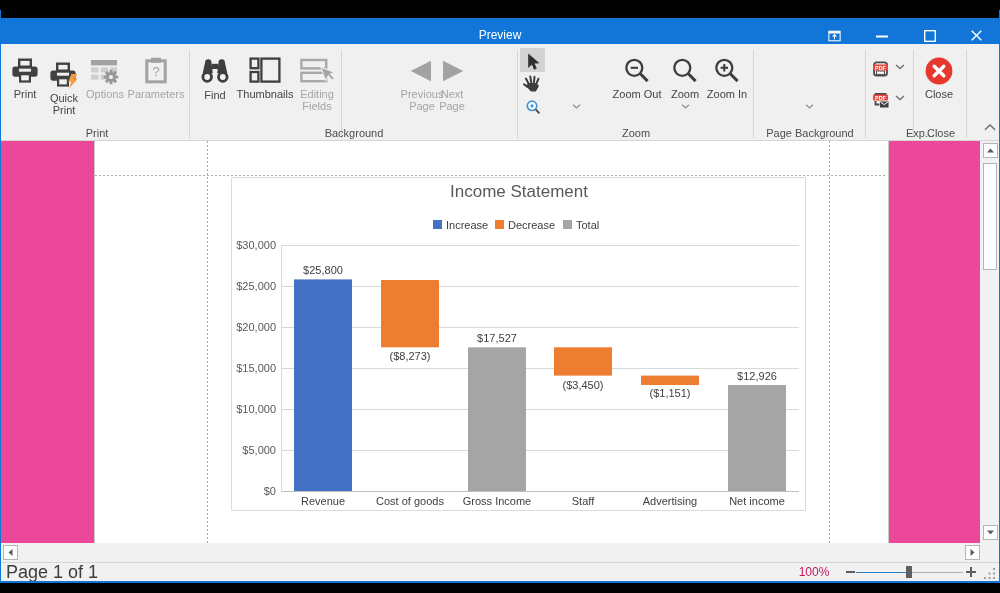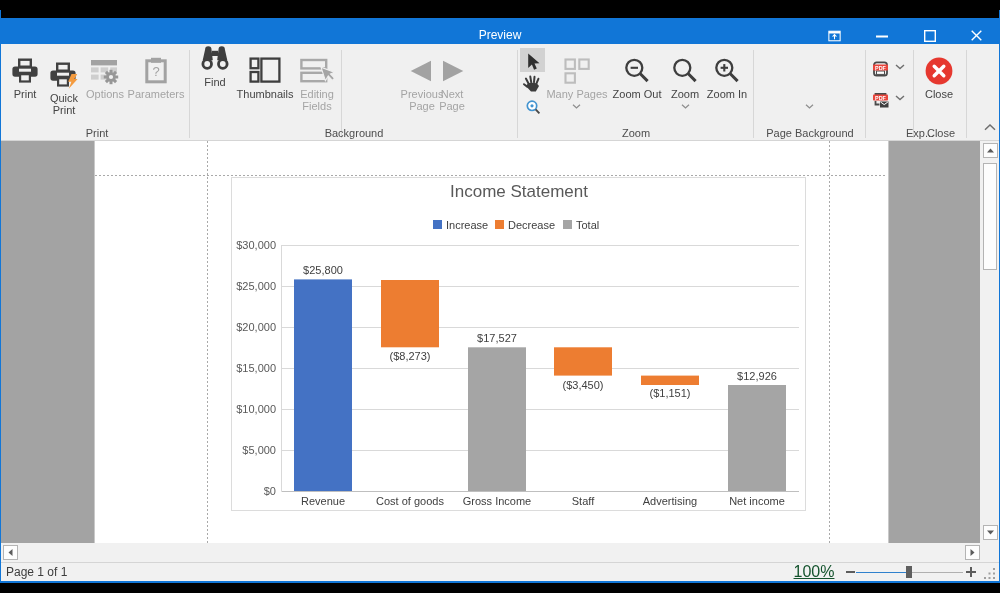--- a/index.html
+++ b/index.html
@@ -2,21 +2,21 @@
 <html><head>
 <meta charset="utf-8">
 <style>
   html,body{margin:0;padding:0;width:1000px;height:593px;background:#000;overflow:hidden;
     font-family:"Liberation Sans",sans-serif;}
   .abs{position:absolute;}
   #title{left:0;top:10px;width:1000px;height:34px;background:#1176d7;margin-top:8px;}
   #title .cap{left:0;top:0;width:1000px;height:34px;line-height:34px;text-align:center;
     color:#fff;font-size:12px;}
   #ribbon{left:1px;top:44px;width:998px;height:96px;background:#f0f0f0;border-bottom:1px solid #d5d5d5;}
-  #doc{left:1px;top:141px;width:998px;height:402px;background:#a3a3a3;}
+  #doc{left:1px;top:141px;width:998px;height:402px;background:#ec4899;}
   #page{left:93px;top:0;width:793px;height:402px;background:#fff;border-left:1px solid #c9c9c9;border-right:1px solid #c9c9c9;}
   #hsb{left:1px;top:543px;width:998px;height:19px;background:#f1f1f1;}
   #status{left:1px;top:562px;width:998px;height:19px;background:#f1f1f1;border-top:1px solid #d5d5d5;box-sizing:border-box;}
   #bleft{left:0;top:10px;width:1px;height:573px;background:#1176d7;}
   #bright{left:999px;top:10px;width:1px;height:573px;background:#1176d7;}
   #bbot{left:0;top:581px;width:1000px;height:2px;background:#1176d7;}
   .sep{position:absolute;top:6px;width:1px;height:88px;background:#d7d7d7;}
   .btn{position:absolute;text-align:center;font-size:11px;color:#444;line-height:12px;}
   .btn .ic{display:block;margin:0 auto 3px auto;}
   .gray{color:#a4a4a4;}
@@ -94,21 +94,21 @@
         </g>
       </svg>Options</div>
 
   <div class="btn gray" style="left:124px;top:13px;width:62px">
     <svg class="ic" width="28" height="28" viewBox="0 0 28 28">
         <rect x="4.8" y="3.8" width="18.4" height="21" fill="none" stroke="#a2a2a2" stroke-width="3"></rect>
         <rect x="9" y="0.8" width="10" height="5" fill="#a2a2a2"></rect>
         <text x="14" y="19" font-size="13" fill="#a2a2a2" text-anchor="middle" font-family="Liberation Sans">?</text>
       </svg>Parameters</div>
 
-  <div class="btn" style="left:192px;top:1px;width:44px">
+  <div class="btn" style="left:192px;top:14px;width:44px">
     <svg class="ic" width="28" height="28" viewBox="0 0 28 28">
         <path d="M4.1 4.4 a3.2 3.2 0 0 1 6.4 0 L11.8 15.2 H1.7 Z" fill="#3e3e3e"></path>
         <path d="M17.5 4.4 a3.2 3.2 0 0 1 6.4 0 L26.3 15.2 H16.2 Z" fill="#3e3e3e"></path>
         <rect x="11" y="5.8" width="6" height="5.2" fill="#3e3e3e"></rect>
         <circle cx="6.2" cy="19" r="4.3" fill="#f0f0f0" stroke="#3e3e3e" stroke-width="2.8"></circle>
         <circle cx="21.8" cy="19" r="4.3" fill="#f0f0f0" stroke="#3e3e3e" stroke-width="2.8"></circle>
       </svg>Find</div>
 
   <div class="btn" style="left:233px;top:13px;width:62px">
     <svg class="ic" width="32" height="28" viewBox="0 0 32 28">
@@ -155,28 +155,20 @@
         <line x1="5.2" y1="12.6" x2="2" y2="10.2"></line>
       </g>
       <path d="M5.6 9.4 C7.2 8.4 13.2 8.4 15 9.4 L17 12 L13.8 17.4 L9 17.4 L4.2 12.6 Z" fill="#3c3c3c"></path>
     </svg>
   <svg class="abs" style="left:524px;top:55px" width="17" height="17" viewBox="0 0 17 17">
       <circle cx="7" cy="6.8" r="4.7" fill="#fff" stroke="#4394d0" stroke-width="1.7"></circle>
       <circle cx="7" cy="6.8" r="1.6" fill="#4394d0"></circle>
       <line x1="10.6" y1="10.4" x2="14.4" y2="14.4" stroke="#4a4a4a" stroke-width="1.9"></line>
     </svg>
 
-  <div class="btn gray" style="left:544px;top:13px;width:64px;white-space:nowrap">
-    <svg class="ic" width="28" height="28" viewBox="0 0 28 28">
-        <g fill="none" stroke="#bdbdbd" stroke-width="2.1">
-          <rect x="2.5" y="2.5" width="9.4" height="9.4"></rect>
-          <rect x="16.3" y="2.5" width="9.4" height="9.4"></rect>
-          <rect x="2.5" y="16.3" width="9.4" height="9.4"></rect>
-        </g>
-      </svg>Many Pages</div>
 
   <div class="btn" style="left:606px;top:13px;width:60px">
     <svg class="ic" width="28" height="28" viewBox="0 0 28 28">
         <circle cx="11.3" cy="10.8" r="8" fill="none" stroke="#3e3e3e" stroke-width="2.3"></circle>
         <line x1="17.3" y1="16.8" x2="24.6" y2="24.1" stroke="#3e3e3e" stroke-width="3"></line>
         <line x1="7.6" y1="10.8" x2="15" y2="10.8" stroke="#3e3e3e" stroke-width="2.1"></line>
       </svg>Zoom Out</div>
 
   <div class="btn" style="left:664px;top:13px;width:40px">
     <svg class="ic" width="28" height="28" viewBox="0 0 28 28">
@@ -319,22 +311,22 @@
         <polygon points="0.5,3.5 4.5,0 4.5,7" fill="#5c5c5c"></polygon>
       </svg>
   </div>
   <div class="abs" style="left:964px;top:2px;width:13px;height:13px;background:#fdfdfd;border:1px solid #b4b4b4;">
     <svg class="abs" style="left:4px;top:3px" width="5" height="7" viewBox="0 0 5 7">
         <polygon points="4.5,3.5 0.5,0 0.5,7" fill="#5c5c5c"></polygon>
       </svg>
   </div>
 </div>
 <div class="abs" id="status">
-  <div class="abs" style="left:5px;top:0;height:18px;line-height:18px;font-size:12px;color:#3d3d3d;text-align:right;">Page 1 of 1</div>
-  <div class="abs" style="left:786px;top:0;width:54px;height:18px;line-height:18px;font-size:16px;color:#14532d;text-align:center;text-decoration:underline;">100%</div>
+  <div class="abs" style="left:5px;top:0;height:18px;line-height:18px;font-size:18px;color:#3d3d3d;text-align:right;">Page 1 of 1</div>
+  <div class="abs" style="left:786px;top:0;width:54px;height:18px;line-height:18px;font-size:12px;color:#be185d;text-align:center;">100%</div>
   <div class="abs" style="left:845px;top:8px;width:9px;height:2px;background:#5c5c5c;"></div>
   <div class="abs" style="left:855px;top:8.5px;width:52px;height:1.5px;background:#2f81cd;"></div>
   <div class="abs" style="left:907px;top:8.5px;width:55px;height:1.5px;background:#b0b0b0;"></div>
   <div class="abs" style="left:905px;top:3px;width:6px;height:12px;background:#5f5f5f;"></div>
   <div class="abs" style="left:965px;top:4px;width:10px;height:10px;">
     <div class="abs" style="left:4px;top:0;width:2px;height:10px;background:#5c5c5c;"></div>
     <div class="abs" style="left:0;top:4px;width:10px;height:2px;background:#5c5c5c;"></div>
   </div>
   <svg class="abs" style="left:983px;top:5px" width="12" height="12" viewBox="0 0 12 12">
       <g fill="#9f9f9f">

